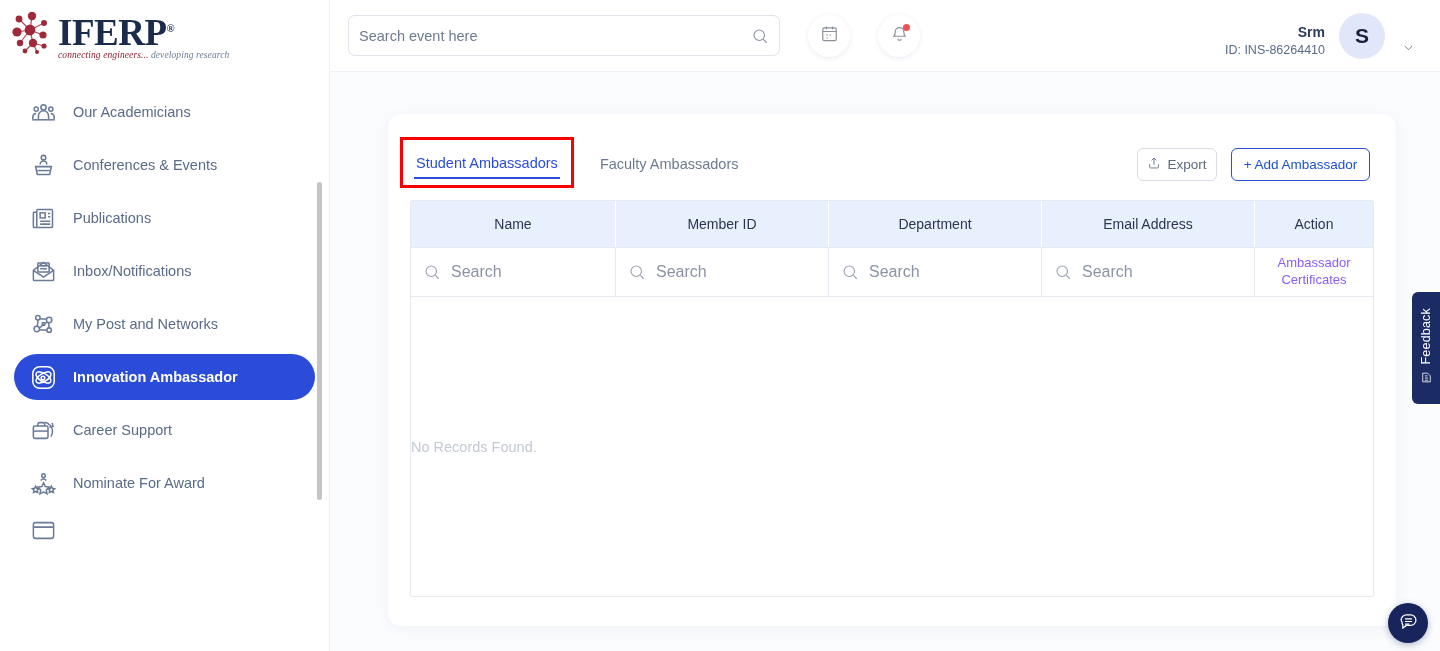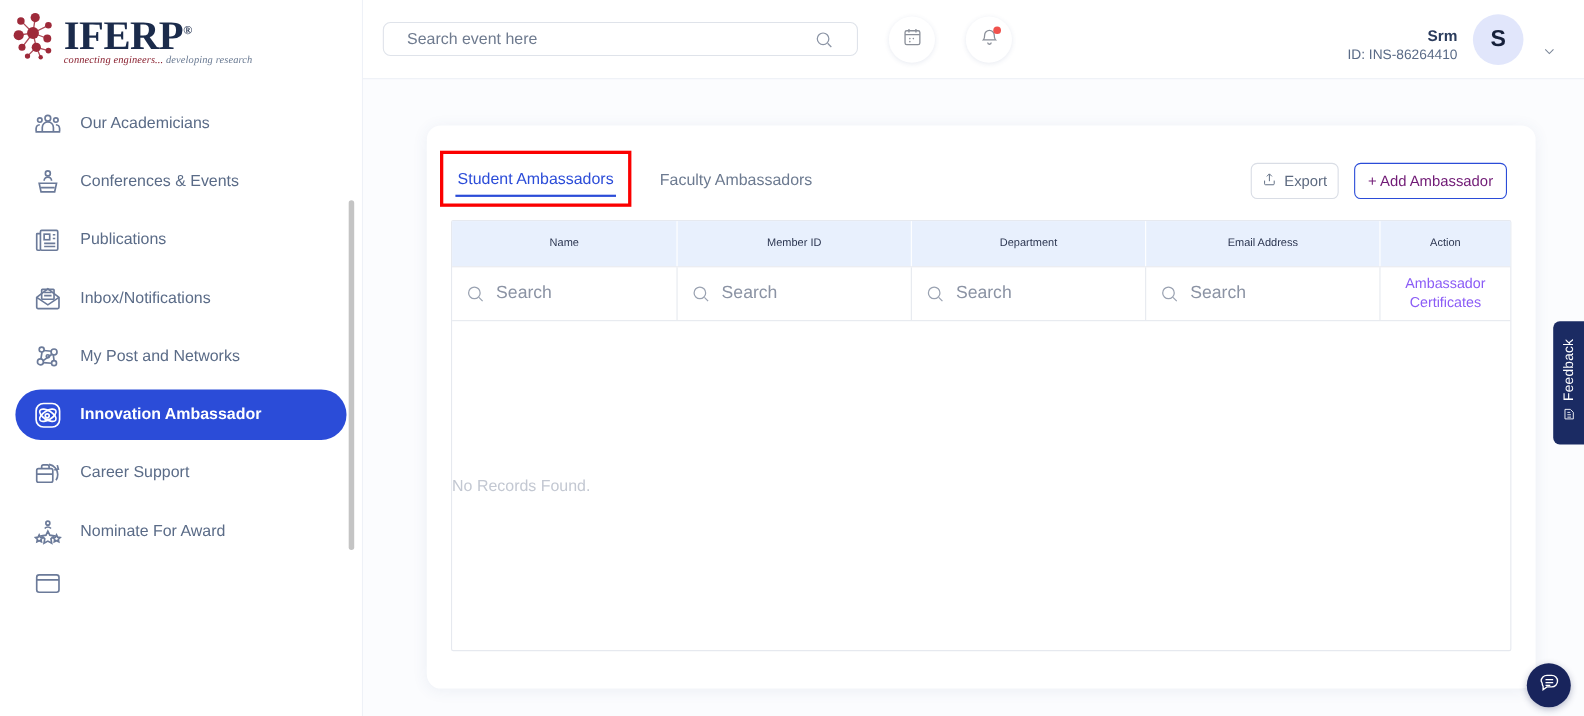--- a/index.html
+++ b/index.html
@@ -59,22 +59,22 @@
   
   .main { flex: 1 1 auto; height: 651px; position: relative; background: #fbfcfe; }
 
   .topbar {
     height: 72px; background: #ffffff;
     display: flex; align-items: center;
     padding: 0 18px 0 18px;
     border-bottom: 1px solid #eef1f7;
   }
   .search-box {
-    width: 432px; height: 31px; border: 1px solid #dfe3ea; border-radius: 7px;
-    display: flex; align-items: center; padding: 0 21px; background: #fff; justify-content: space-between;
+    width: 432px; height: 41px; border: 1px solid #dfe3ea; border-radius: 7px;
+    display: flex; align-items: center; padding: 0 10px; background: #fff; justify-content: space-between;
   }
   .search-box input {
     flex: 1 1 auto; border: none; outline: none;
     font-size: 14.5px; color: #6f7b8f; font-family: "Liberation Sans", sans-serif;
     background: transparent;
   }
   .search-box input::placeholder { color: #6f7b8f; }
   .mag { width: 18px; height: 18px; flex: 0 0 18px; }
   .mag svg { width: 18px; height: 18px; stroke: #8b94a5; fill: none; stroke-width: 1.5; }
 
@@ -118,27 +118,27 @@
     position: absolute; left: -14px; top: -12px; right: -14px; bottom: -11px;
     border: 3px solid #fb0000; pointer-events: none;
   }
   .head-actions { margin-left: auto; display: flex; align-items: center; }
   .btn {
     height: 33px; border-radius: 6px; display: flex; align-items: center;
     justify-content: center; font-size: 13.5px; cursor: pointer; background: #fff;
   }
   .btn-export { width: 80px; border: 1px solid #d9dde5; color: #5d6a80; }
   .btn-export svg { width: 14px; height: 14px; stroke: #5d6a80; fill: none; stroke-width: 1.5; margin-right: 6px; }
-  .btn-add { width: 139px; border: 1px solid #2b4cd8; color: #701a75; margin-left: 14px; justify-content: center; }
+  .btn-add { width: 139px; border: 1px solid #2b4cd8; color: #1d4ed8; margin-left: 14px; justify-content: center; }
 
   .table { margin-top: 14px; border: 1px solid #e6e9ef; border-radius: 2px; }
   .thead { display: flex; background: #e8f0fd; }
   .th {
     padding: 15px 8px; text-align: center;
-    font-size: 10px; color: #2b3550; font-weight: 400;
+    font-size: 14px; color: #2b3550; font-weight: 400;
     border-right: 1px solid #ffffff;
   }
   .th:last-child { border-right: none; }
   .filt-row { display: flex; border-top: 1px solid #e6e9ef; }
   .filt {
     padding: 13px 12px; display: flex; align-items: center;
     border-right: 1px solid #e6e9ef; height: 48px;
   }
   .filt:last-child { border-right: none; justify-content: center; }
   .filt .mag svg { stroke: #9aa2b1; }

